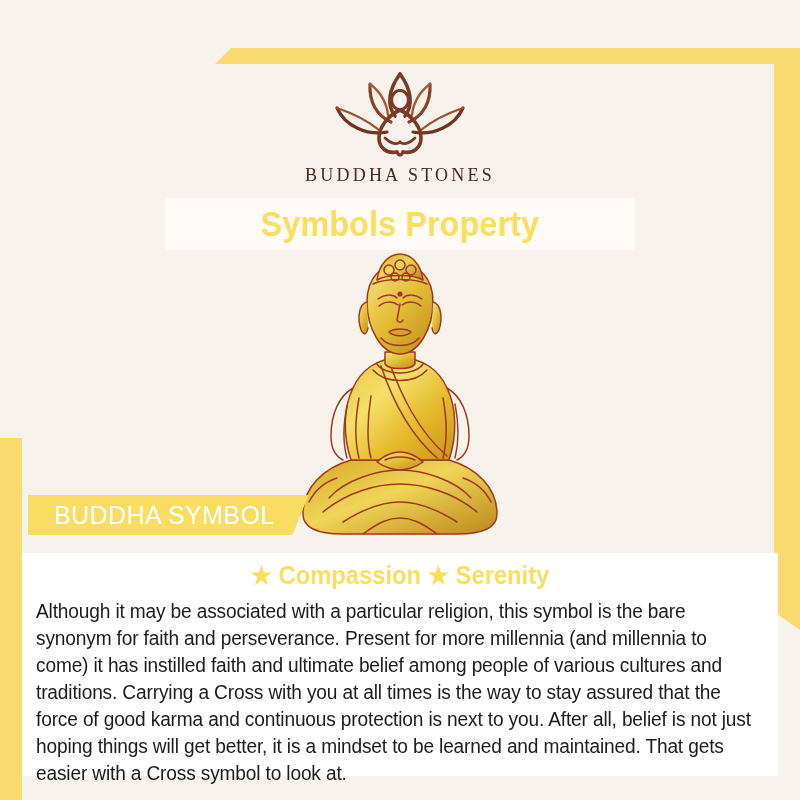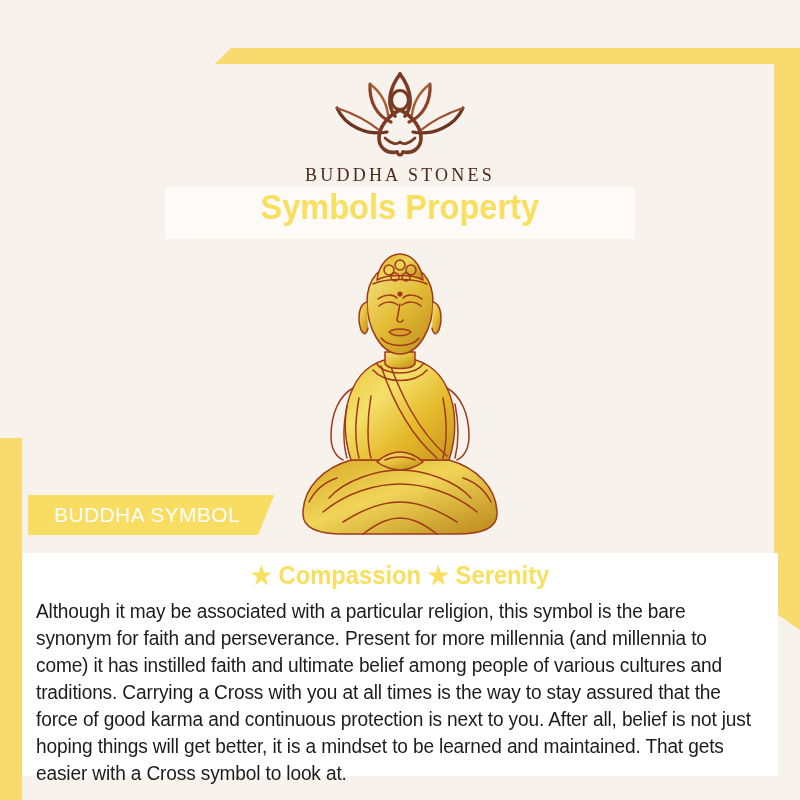--- a/index.html
+++ b/index.html
@@ -79,25 +79,26 @@
     font-size: 18px;
     letter-spacing: 3.2px;
     color: #4a2a20;
     font-weight: 400;
   }
 
   
   .title-band {
     position: absolute;
     left: 165px;
-    top: 139px;
+    top: 150px;
     width: 470px;
     height: 52px;
     background: #fdfaf7;
     display: flex;
+    align-items: center;
     justify-content: center;
   }
   .title-text {
     font-family: "Liberation Sans Narrow", "Liberation Sans", sans-serif;
     font-size: 35px;
     font-weight: bold;
     color: #f8df5e;
     letter-spacing: 0px;
     transform: scaleX(0.93);
     white-space: nowrap;
@@ -123,21 +124,21 @@
     left: 28px;
     top: 447px;
     height: 40px;
     padding: 0 34px 0 26px;
     background: #f9dc62;
     display: flex;
     align-items: center;
     clip-path: polygon(0 0, 100% 0, calc(100% - 16px) 100%, 0 100%);
   }
   .symbol-banner-text {
-    font-size: 21px;
+    font-size: 25px;
     color: #ffffff;
     letter-spacing: 0.4px;
     white-space: nowrap;
   }
 
   
   .content-card {
     position: absolute;
     left: 22px;
     top: 505px;

